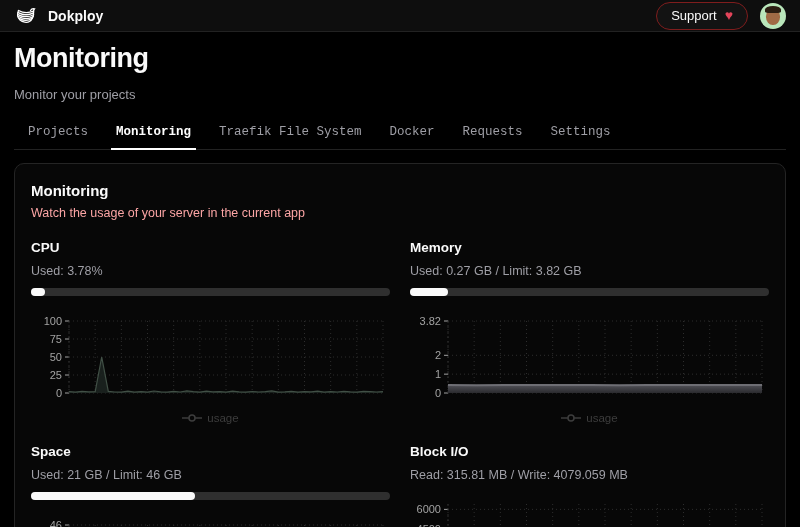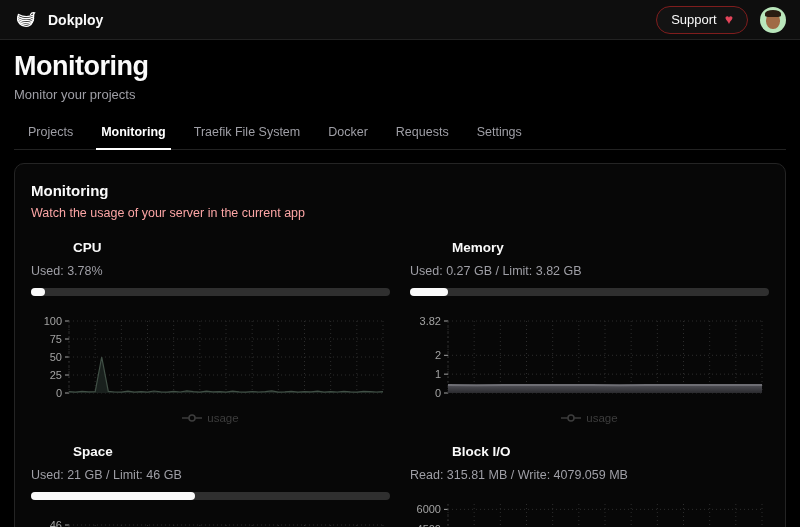--- a/index.html
+++ b/index.html
@@ -5,52 +5,52 @@
   * { box-sizing: border-box; margin: 0; padding: 0; }
   html, body { width: 800px; height: 527px; overflow: hidden; }
   body {
     background: #000;
     color: #fafafa;
     font-family: "Liberation Sans", sans-serif;
     position: relative;
   }
   
   .topnav {
-    height: 40px; display: flex; align-items: center; justify-content: space-between;
+    height: 32px; display: flex; align-items: center; justify-content: space-between;
     padding: 0 14px; background: #0e0e0e; border-bottom: 1px solid #222;
   }
   .brand { display: flex; align-items: center; gap: 10px; font-weight: 700; font-size: 14px; }
   .nav-right { display: flex; align-items: center; gap: 12px; }
   .support-btn {
     display: flex; align-items: center; gap: 8px; border: 1px solid #7f1d1d; background: #131313;
     border-radius: 9999px; padding: 5px 14px 6px; font-size: 13px; color: #fafafa; cursor: pointer;
     font-family: "Liberation Sans", sans-serif;
   }
   .heart { color: #e3445a; font-size: 14px; line-height: 1; }
   .avatar { width: 26px; height: 26px; border-radius: 50%; background: #b9e6bb; position: relative; overflow: hidden; cursor: pointer; }
   .avatar .face { position: absolute; left: 6px; top: 6px; width: 14px; height: 16px; background: #a06a45; border-radius: 45% 45% 48% 48%; }
   .avatar .hair { position: absolute; left: 5px; top: 3px; width: 16px; height: 7px; background: #2b1d12; border-radius: 50% 50% 20% 20%; }
   
   main { padding: 0 14px; }
   .page-title { font-size: 27px; font-weight: 700; letter-spacing: -0.5px; margin-top: 11px; }
-  .page-subtitle { font-size: 13px; color: #9f9fa6; margin-top: 5px; }
-  
-  .tabs { display: flex; margin-top: 14px; border-bottom: 1px solid #222; }
+  .page-subtitle { font-size: 13px; color: #9f9fa6; margin-top: 13px; }
+  
+  .tabs { display: flex; margin-top: 14px; border-bottom: 1px solid #222; font-family: Liberation Mono, monospace; }
   .tab { padding: 9px 14px 10px; font-size: 12.5px; color: #9f9fa6; cursor: pointer; position: relative; white-space: nowrap; }
   .tab.active { color: #fff; font-weight: 600; }
   .tab.active::after { content: ''; position: absolute; left: 9px; right: 9px; bottom: -1px; height: 2px; background: #fff; }
   
   .card {
     margin-top: 13px; border: 1px solid #242424; border-radius: 10px;
     background: #070707; padding: 18px 16px; height: 620px;
   }
   .card-title { font-size: 15px; font-weight: 700; }
   .card-desc { font-size: 12.5px; color: #fca5a5; margin-top: 7px; }
   .grid { display: grid; grid-template-columns: 1fr 1fr; column-gap: 20px; }
-  .metric-label { font-size: 13.5px; font-weight: 700; margin-top: 20px; margin-left: 42px; }
+  .metric-label { font-size: 13.5px; font-weight: 700; margin-top: 20px; }
   .usage-text { font-size: 12.5px; color: #9f9fa6; margin: 9px 0 10px; }
   .progress { height: 8px; background: #2f2f2f; border-radius: 99px; position: relative; }
   .progress-fill { height: 100%; background: #fafafa; border-radius: 99px; min-width: 12px; }
   .chart-wrap { margin-top: 19px; }
   .legend { display: flex; justify-content: center; align-items: center; gap: 5px; color: #3d3d3d; font-size: 11.5px; margin-top: 7px; }
   svg.chart text { font-family: "Liberation Sans", sans-serif; font-size: 11px; fill: #a3a3a3; }
 </style>
 </head>
 <body>
 

